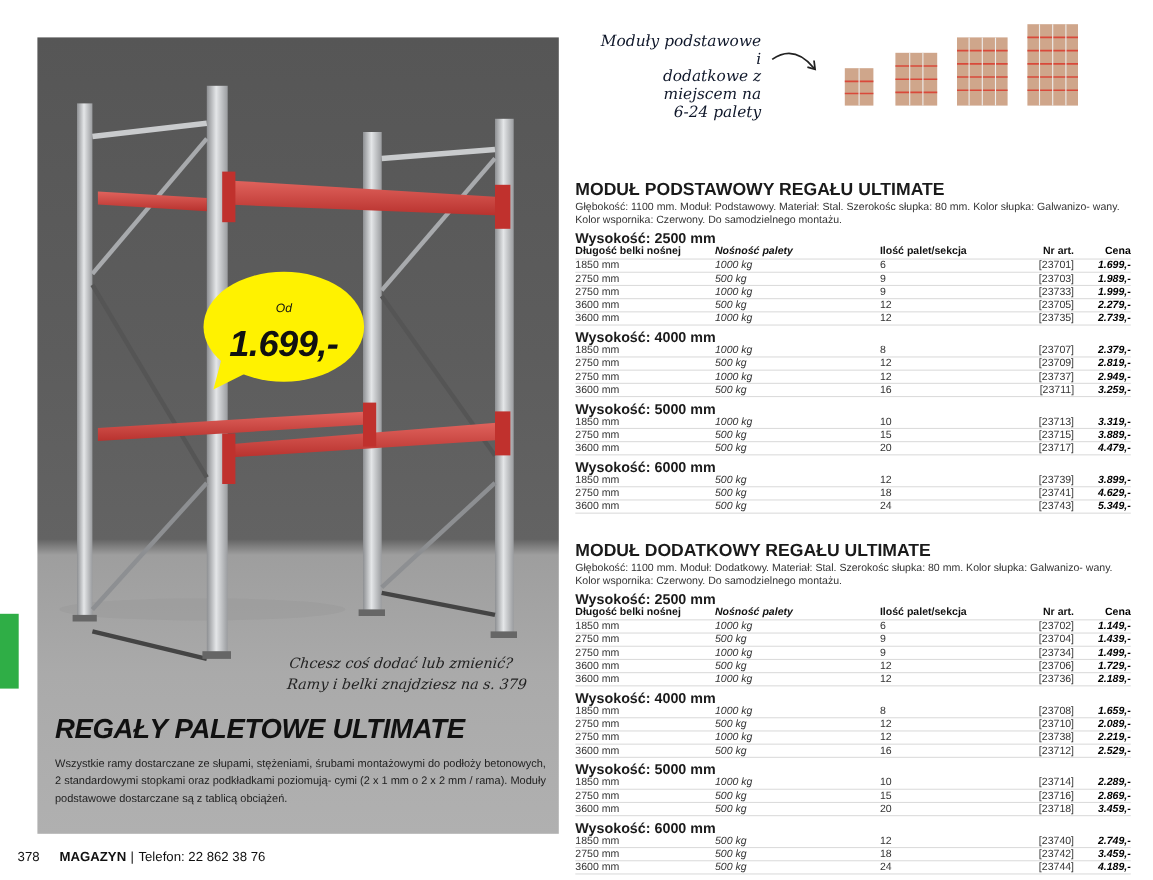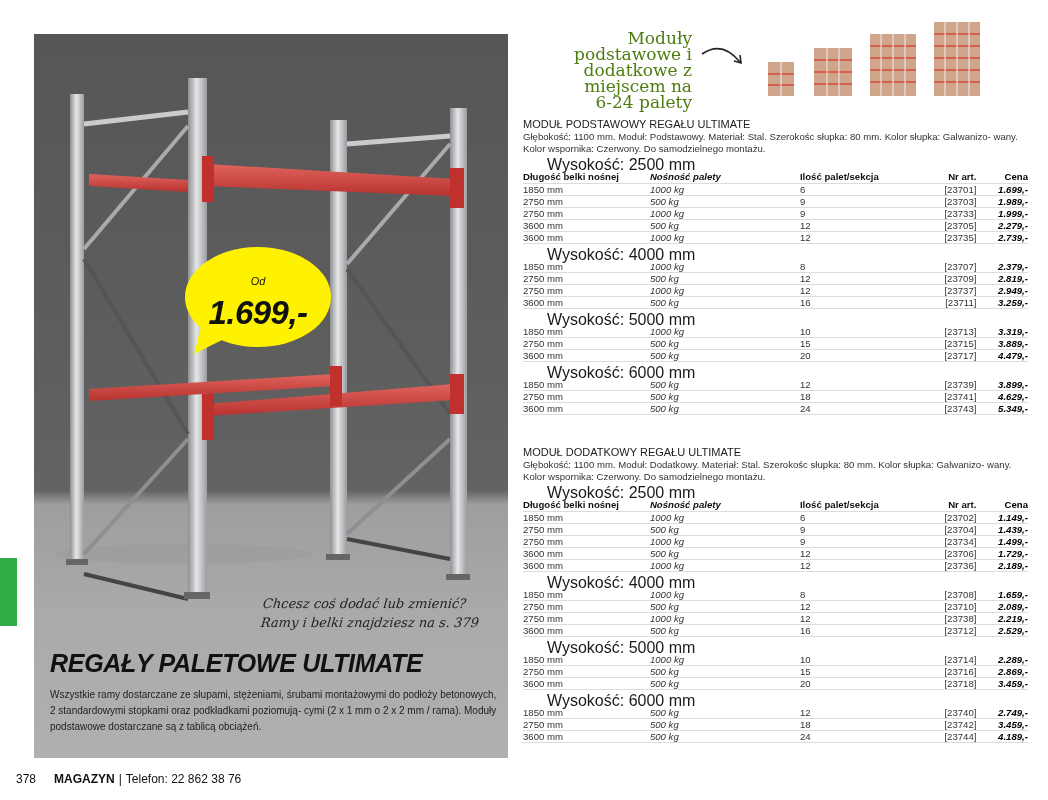--- a/index.html
+++ b/index.html
@@ -22,29 +22,29 @@
 
     .photo-title { position: absolute; left: 16px; top: 615px; font-weight: bold; font-size: 25px; color: #111; letter-spacing: -0.3px; font-style: italic; }
     .photo-desc { position: absolute; left: 16px; top: 653px; width: 450px; font-size: 10px; line-height: 16px; color: #222; }
 
     
     .footer { position: absolute; left: 16px; top: 772px; font-size: 12px; color: #111; }
     .footer .mag { font-weight: bold; margin-left: 6px; padding-left: 12px; }
     .footer .sep { margin: 0 4px; }
 
     
-    .hand-note { position: absolute; left: 540px; top: 30px; width: 152px; text-align: right; font-family: "DejaVu Serif", serif; font-size: 17px; line-height: 16px; color: #4d7c0f; }
+    .hand-note { position: absolute; left: 540px; top: 30px; width: 152px; text-align: right; font-family: "DejaVu Serif", serif; font-style: italic; font-size: 14px; line-height: 16px; color: #0f172a; }
     .arrow { position: absolute; left: 700px; top: 40px; }
     .racks { position: absolute; left: 760px; top: 18px; }
 
     
     .col { position: absolute; left: 523px; width: 505px; font-size: 9.6px; }
-    .sec-title { font-weight: normal; font-size: 11px; margin-bottom: 1px; }
+    .sec-title { font-weight: bold; font-size: 16px; margin-bottom: 1px; margin-top: 46px; }
     .sec-desc { color: #333; line-height: 11.5px; }
-    .height-lbl { font-weight: normal; font-size: 16px; margin-top: 4px; height: 13px; line-height: 13px; margin-left: 24px; }
+    .height-lbl { font-weight: bold; font-size: 13px; margin-top: 4px; height: 13px; line-height: 13px; }
     .grp { margin-top: 4px; }
     .row { display: flex; height: 12px; line-height: 12px; border-bottom: 1px solid #dcdcdc; color: #333; }
     .row.head { font-weight: bold; color: #111; height: 13px; }
     .c1 { width: 128px; }
     .c2 { width: 119px; font-style: italic; }
     .c3 { width: 130px; padding-left: 32px; }
     .c4 { width: 80px; text-align: right; }
     .c5 { width: 52px; text-align: right; font-weight: bold; font-style: italic; color: #000; }
     .row.head .c5 { font-style: normal; }
   </style>

